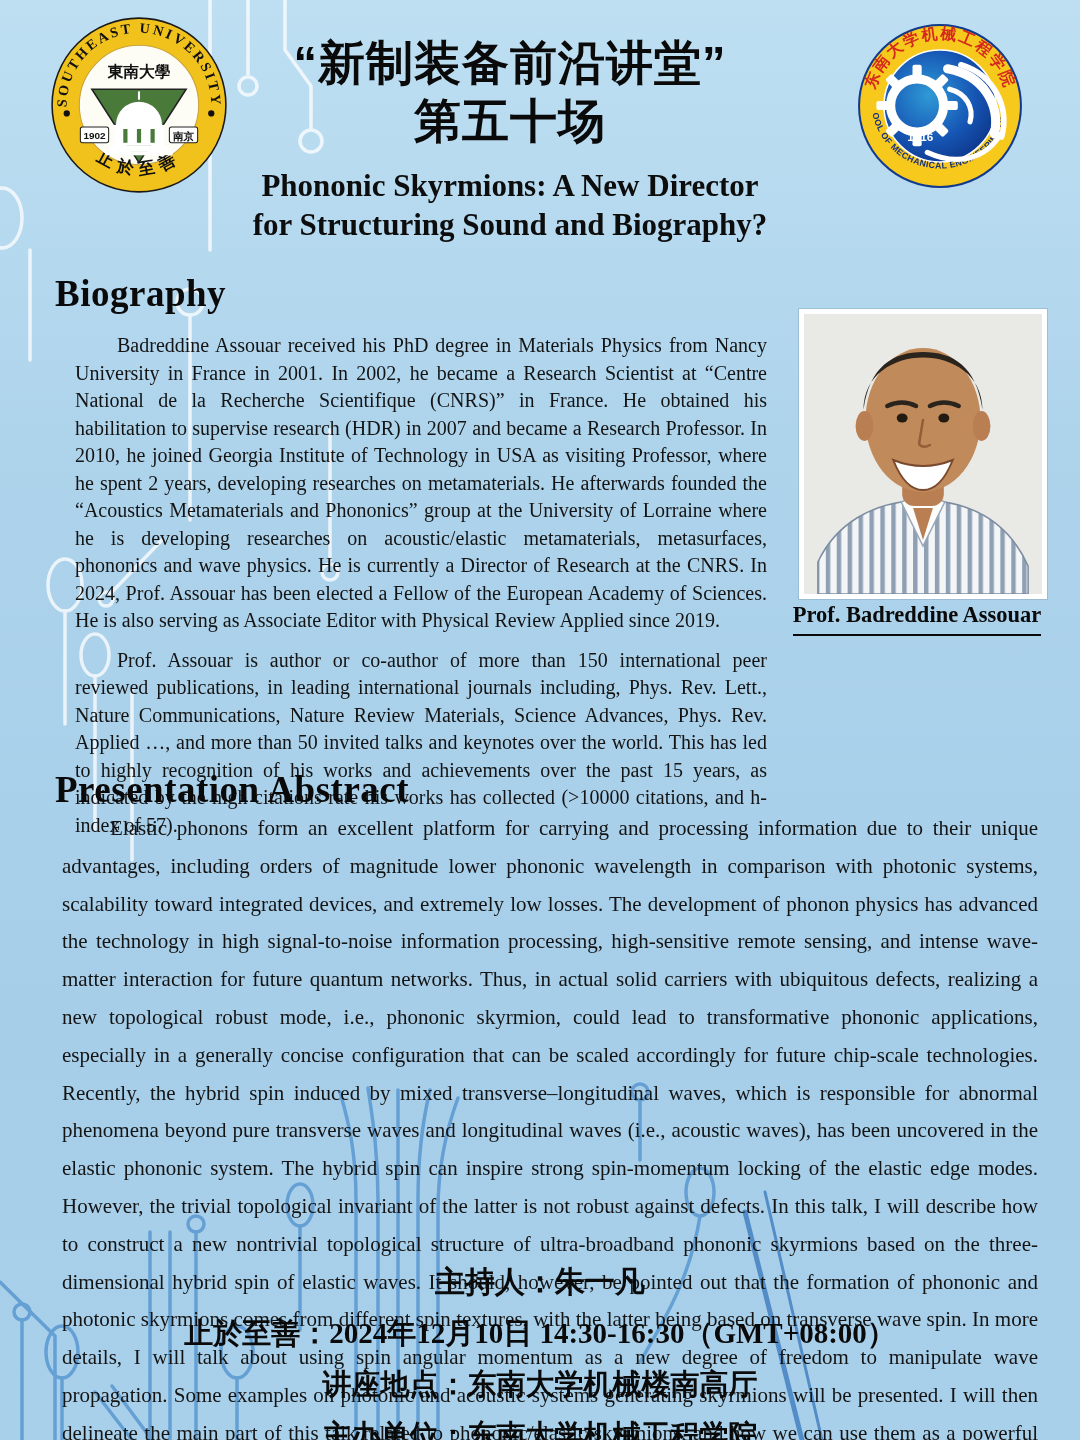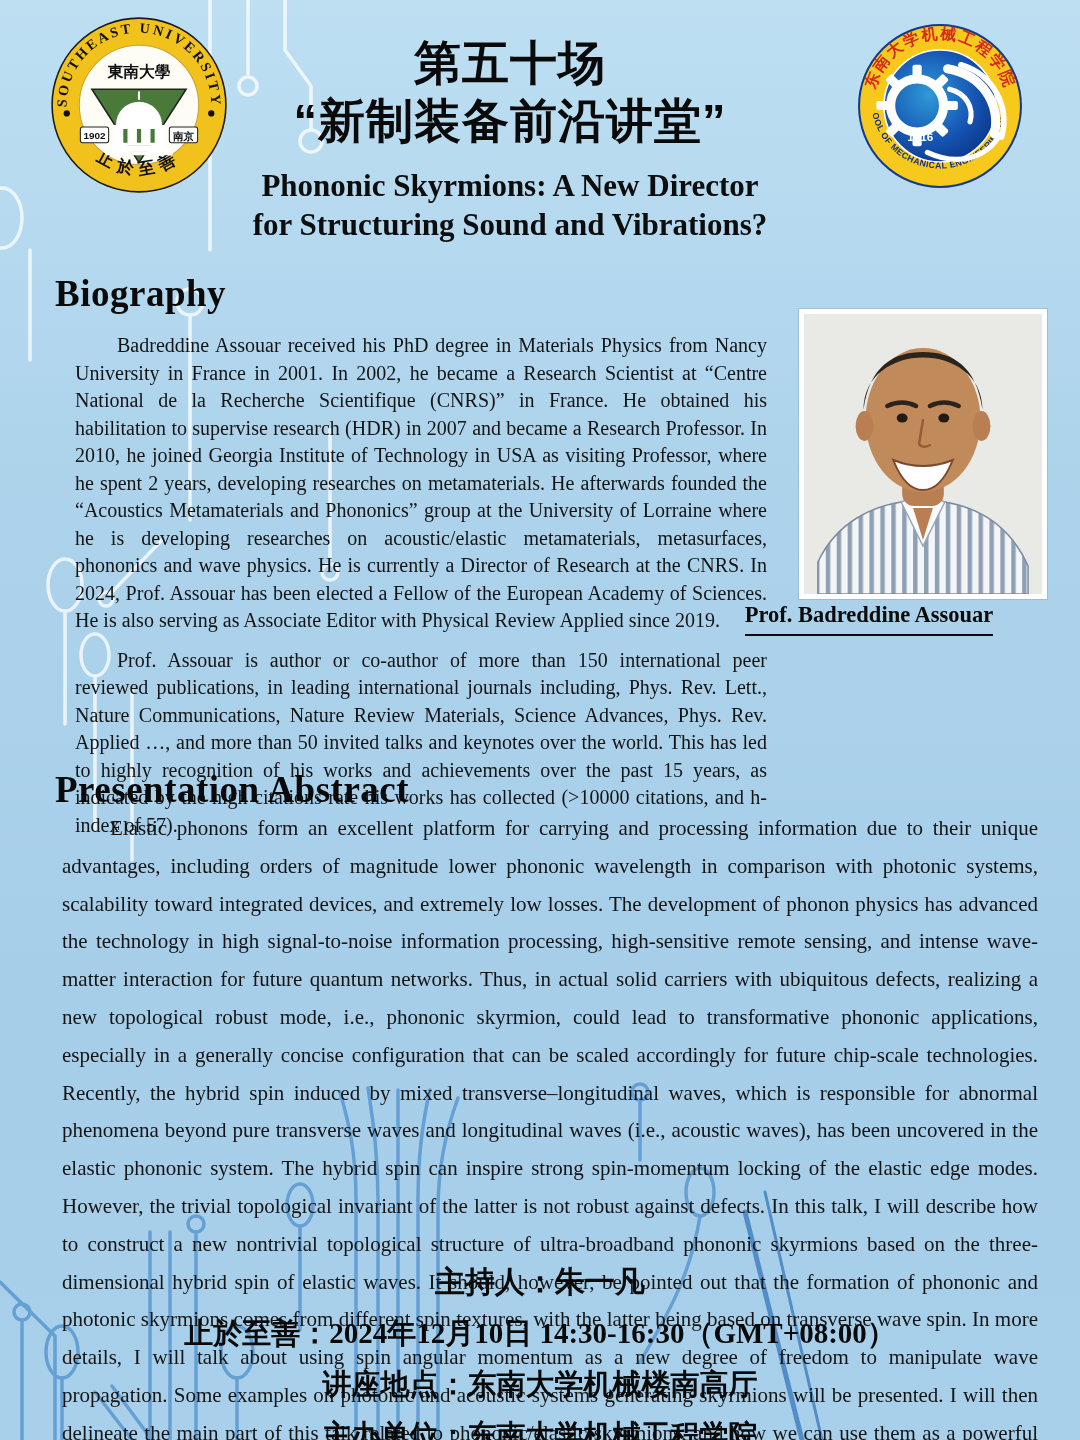--- a/index.html
+++ b/index.html
@@ -25,21 +25,21 @@
   .section-heading{position:absolute;left:55px;font-weight:bold;font-size:37px;color:#0a0a0a;letter-spacing:0.5px;}
   .h-bio{top:272px;}
   .h-abs{top:768px;}
 
   .bio-text{position:absolute;left:63px;top:320px;width:716px;font-size:20px;line-height:27.5px;text-align:justify;color:#141414;}
   .bio-text p{margin:12px;text-indent:42px;}
 
   .photo-frame{position:absolute;left:799px;top:309px;width:248px;height:290px;background:#ffffff;padding:5px;box-sizing:border-box;box-shadow:0 0 0 1px rgba(120,150,170,.35);}
   .photo-frame svg{display:block;width:100%;height:100%;}
 
-  .speaker-name{position:absolute;left:736px;top:602px;width:266px;text-align:center;font-weight:bold;font-size:22.5px;color:#0a0a0a;}
+  .speaker-name{position:absolute;left:784px;top:602px;width:266px;text-align:center;font-weight:bold;font-size:22.5px;color:#0a0a0a;}
   .speaker-name span{display:inline-block;border-bottom:2.5px solid #0a0a0a;padding-bottom:6px;}
   .speaker-affil{position:absolute;left:790px;top:656px;width:256px;text-align:center;font-style:italic;font-size:17px;line-height:22.5px;color:#15202c;}
 
   .abs-text{position:absolute;left:62px;top:810px;width:976px;font-size:21px;line-height:37.8px;text-align:justify;color:#141414;}
   .abs-text p{margin:0;text-indent:48px;}
 
   .footer{position:absolute;left:0;top:1262px;width:1080px;text-align:center;font-size:29px;color:#0a0a0a;}
   .footer .line{margin-bottom:11px;}
   .footer .lbl{font-weight:bold;}
   .footer .val{font-weight:bold;}
@@ -174,25 +174,25 @@
           <path d="M90,46 C124,52 142,80 136,110" stroke-width="9"></path>
           <path d="M103,42 C136,52 151,84 143,113" stroke-width="5.5"></path>
           <path d="M70,128 C100,142 128,134 142,110" stroke-width="5"></path>
           <path d="M92,66 C108,70 116,84 112,98" stroke-width="5"></path>
         </g>
         <text x="63" y="117" text-anchor="middle" font-family="Liberation Sans,sans-serif" font-size="11.5" font-weight="bold" fill="#ffffff">1916</text>
       </svg>
     </div>
 
     <div class="title-block">
+      <div class="title-cn">“新制装备前沿讲堂”</div>
       <div class="title-cn">第五十场</div>
-      <div class="title-cn">“新制装备前沿讲堂”</div>
       <div class="title-en">
         <div>Phononic Skyrmions: A New Director</div>
-        <div>for Structuring Sound and Vibrations?</div>
+        <div>for Structuring Sound and Biography?</div>
       </div>
     </div>
 
     <div class="section-heading h-bio">Biography</div>
     <div class="bio-text">
       <p>Badreddine Assouar received his PhD degree in Materials Physics from Nancy University in France in 2001. In 2002, he became a Research Scientist at “Centre National de la Recherche Scientifique (CNRS)” in France. He obtained his habilitation to supervise research (HDR) in 2007 and became a Research Professor. In 2010, he joined Georgia Institute of Technology in USA as visiting Professor, where he spent 2 years, developing researches on metamaterials. He afterwards founded the “Acoustics Metamaterials and Phononics” group at the University of Lorraine where he is developing researches on acoustic/elastic metamaterials, metasurfaces, phononics and wave physics. He is currently a Director of Research at the CNRS. In 2024, Prof. Assouar has been elected a Fellow of the European Academy of Sciences. He is also serving as Associate Editor with Physical Review Applied since 2019.</p>
       <p>Prof. Assouar is author or co-author of more than 150 international peer reviewed publications, in leading international journals including, Phys. Rev. Lett., Nature Communications, Nature Review Materials, Science Advances, Phys. Rev. Applied …, and more than 50 invited talks and keynotes over the world. This has led to highly recognition of his works and achievements over the past 15 years, as indicated by the high citations rate his works has collected (&gt;10000 citations, and h-index of 57).</p>
     </div>
 
     <div class="photo-frame">

